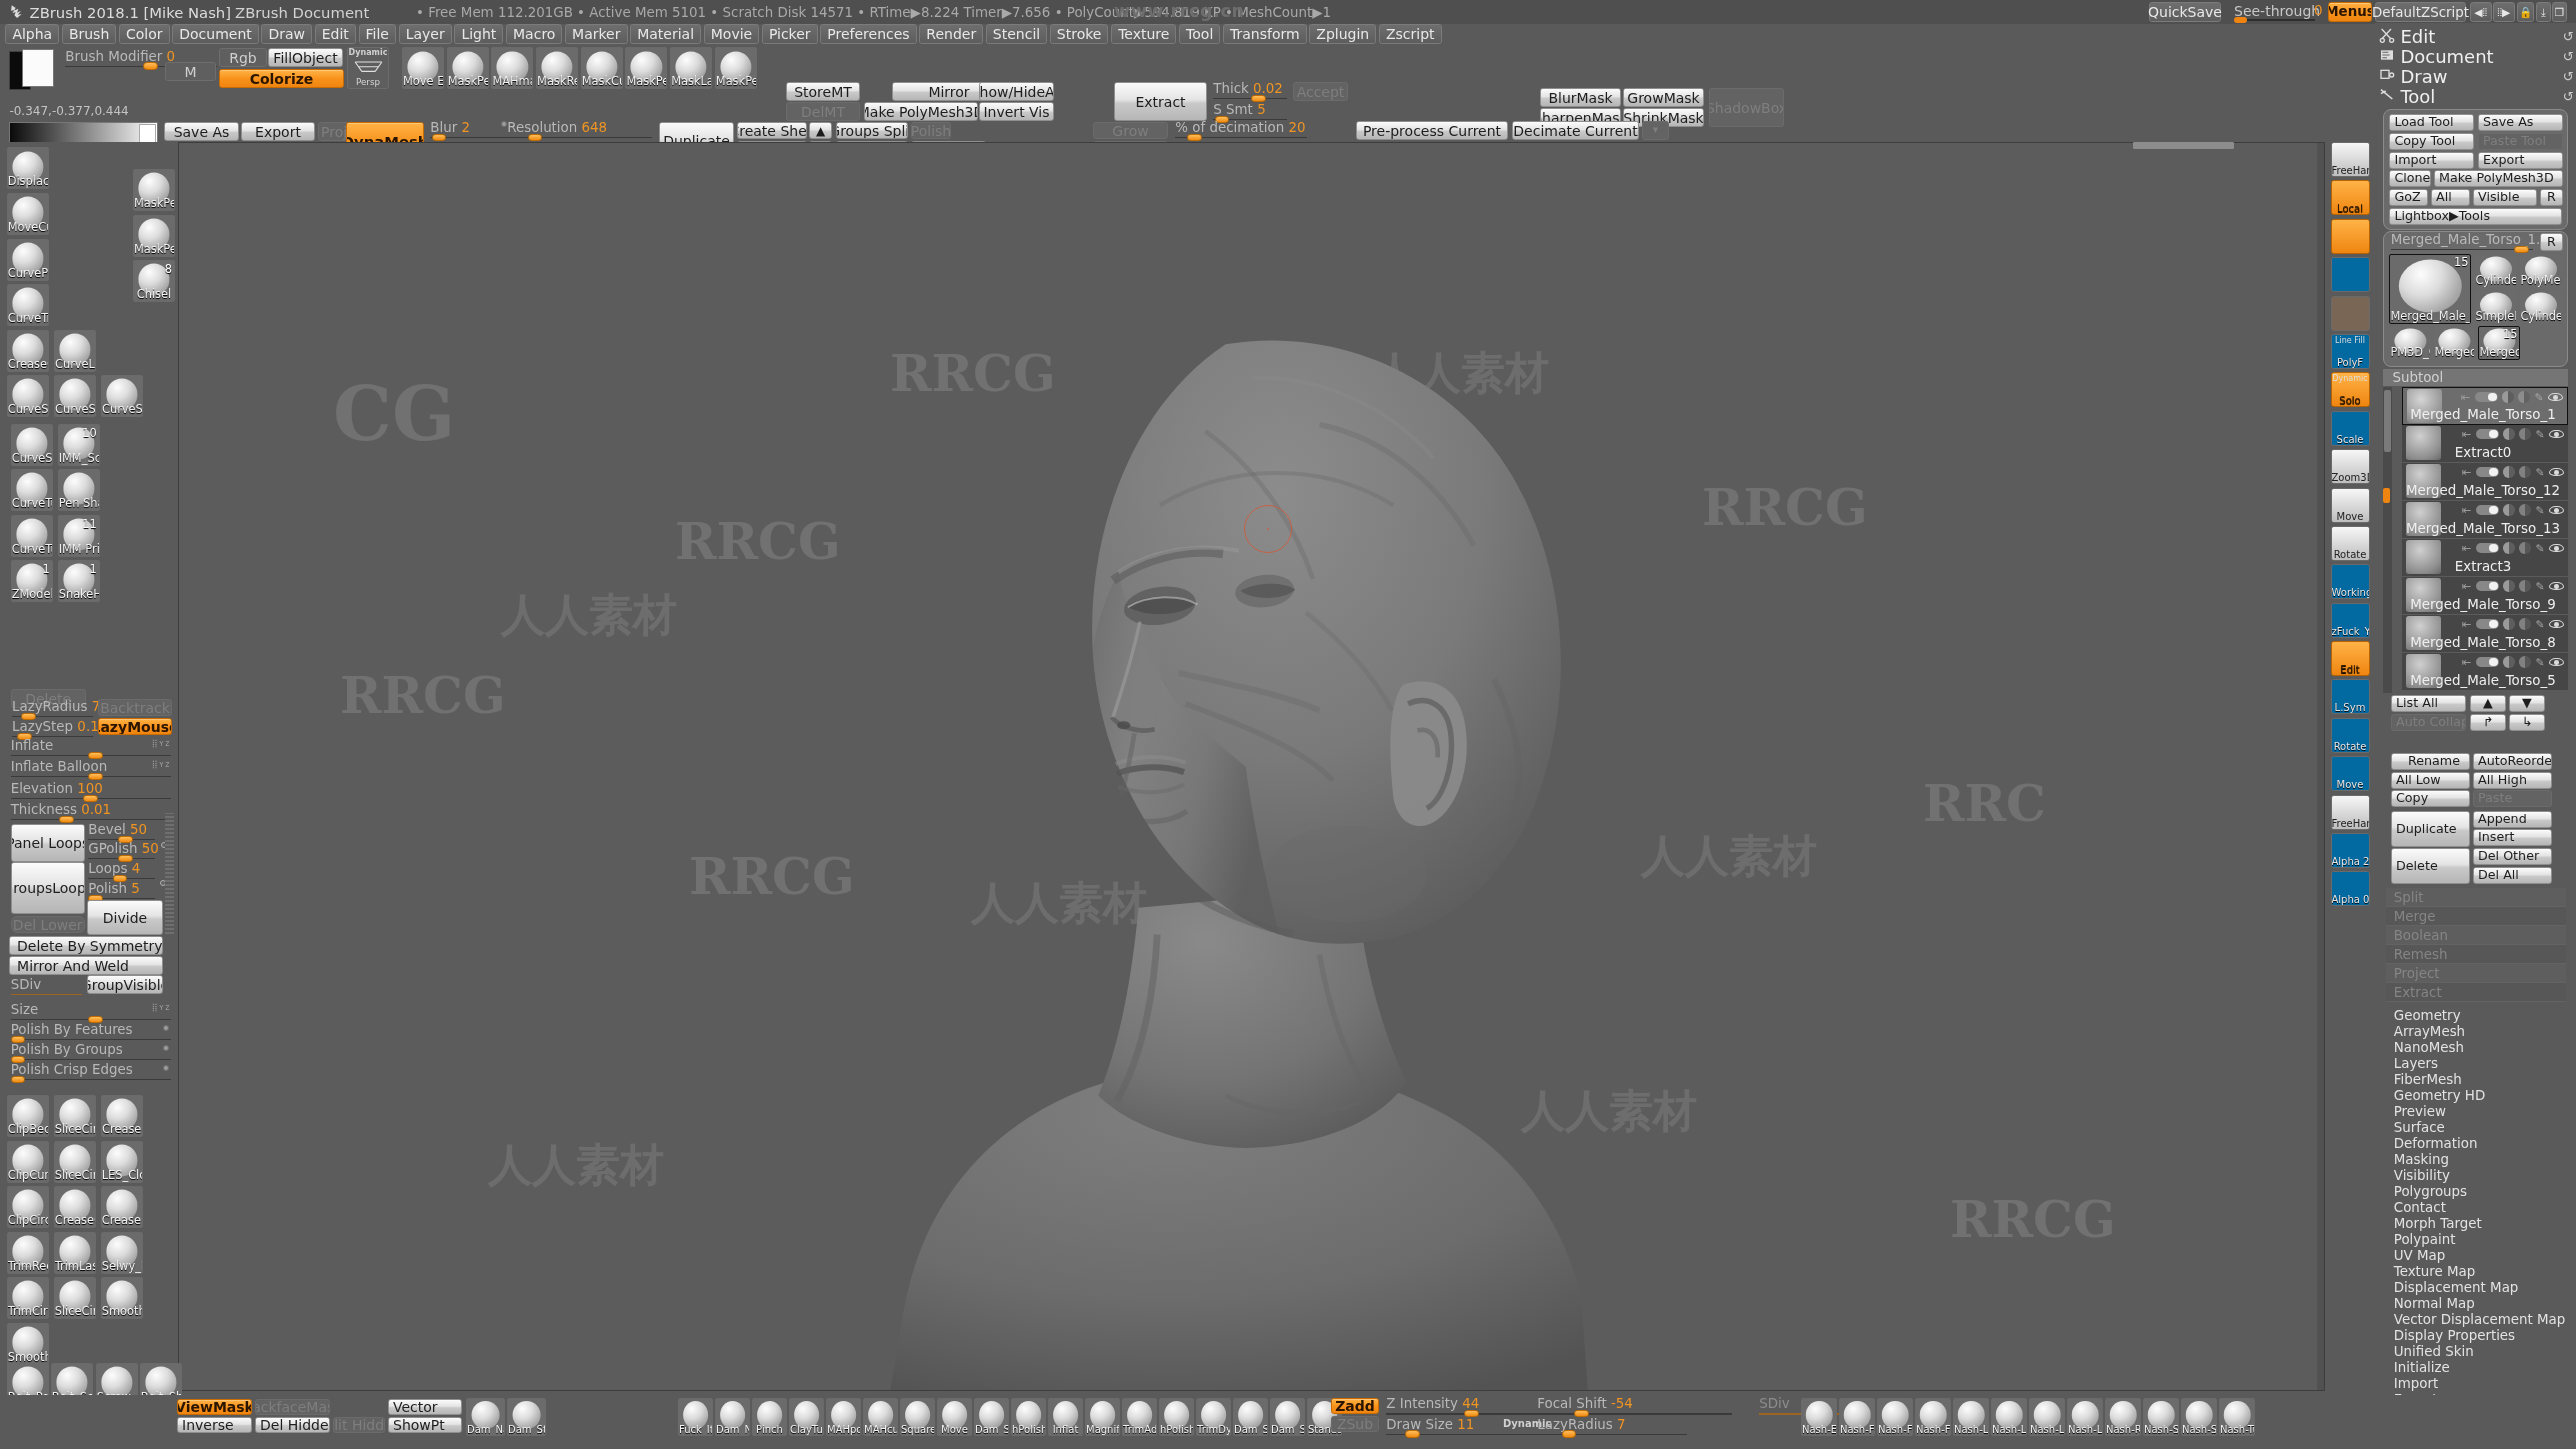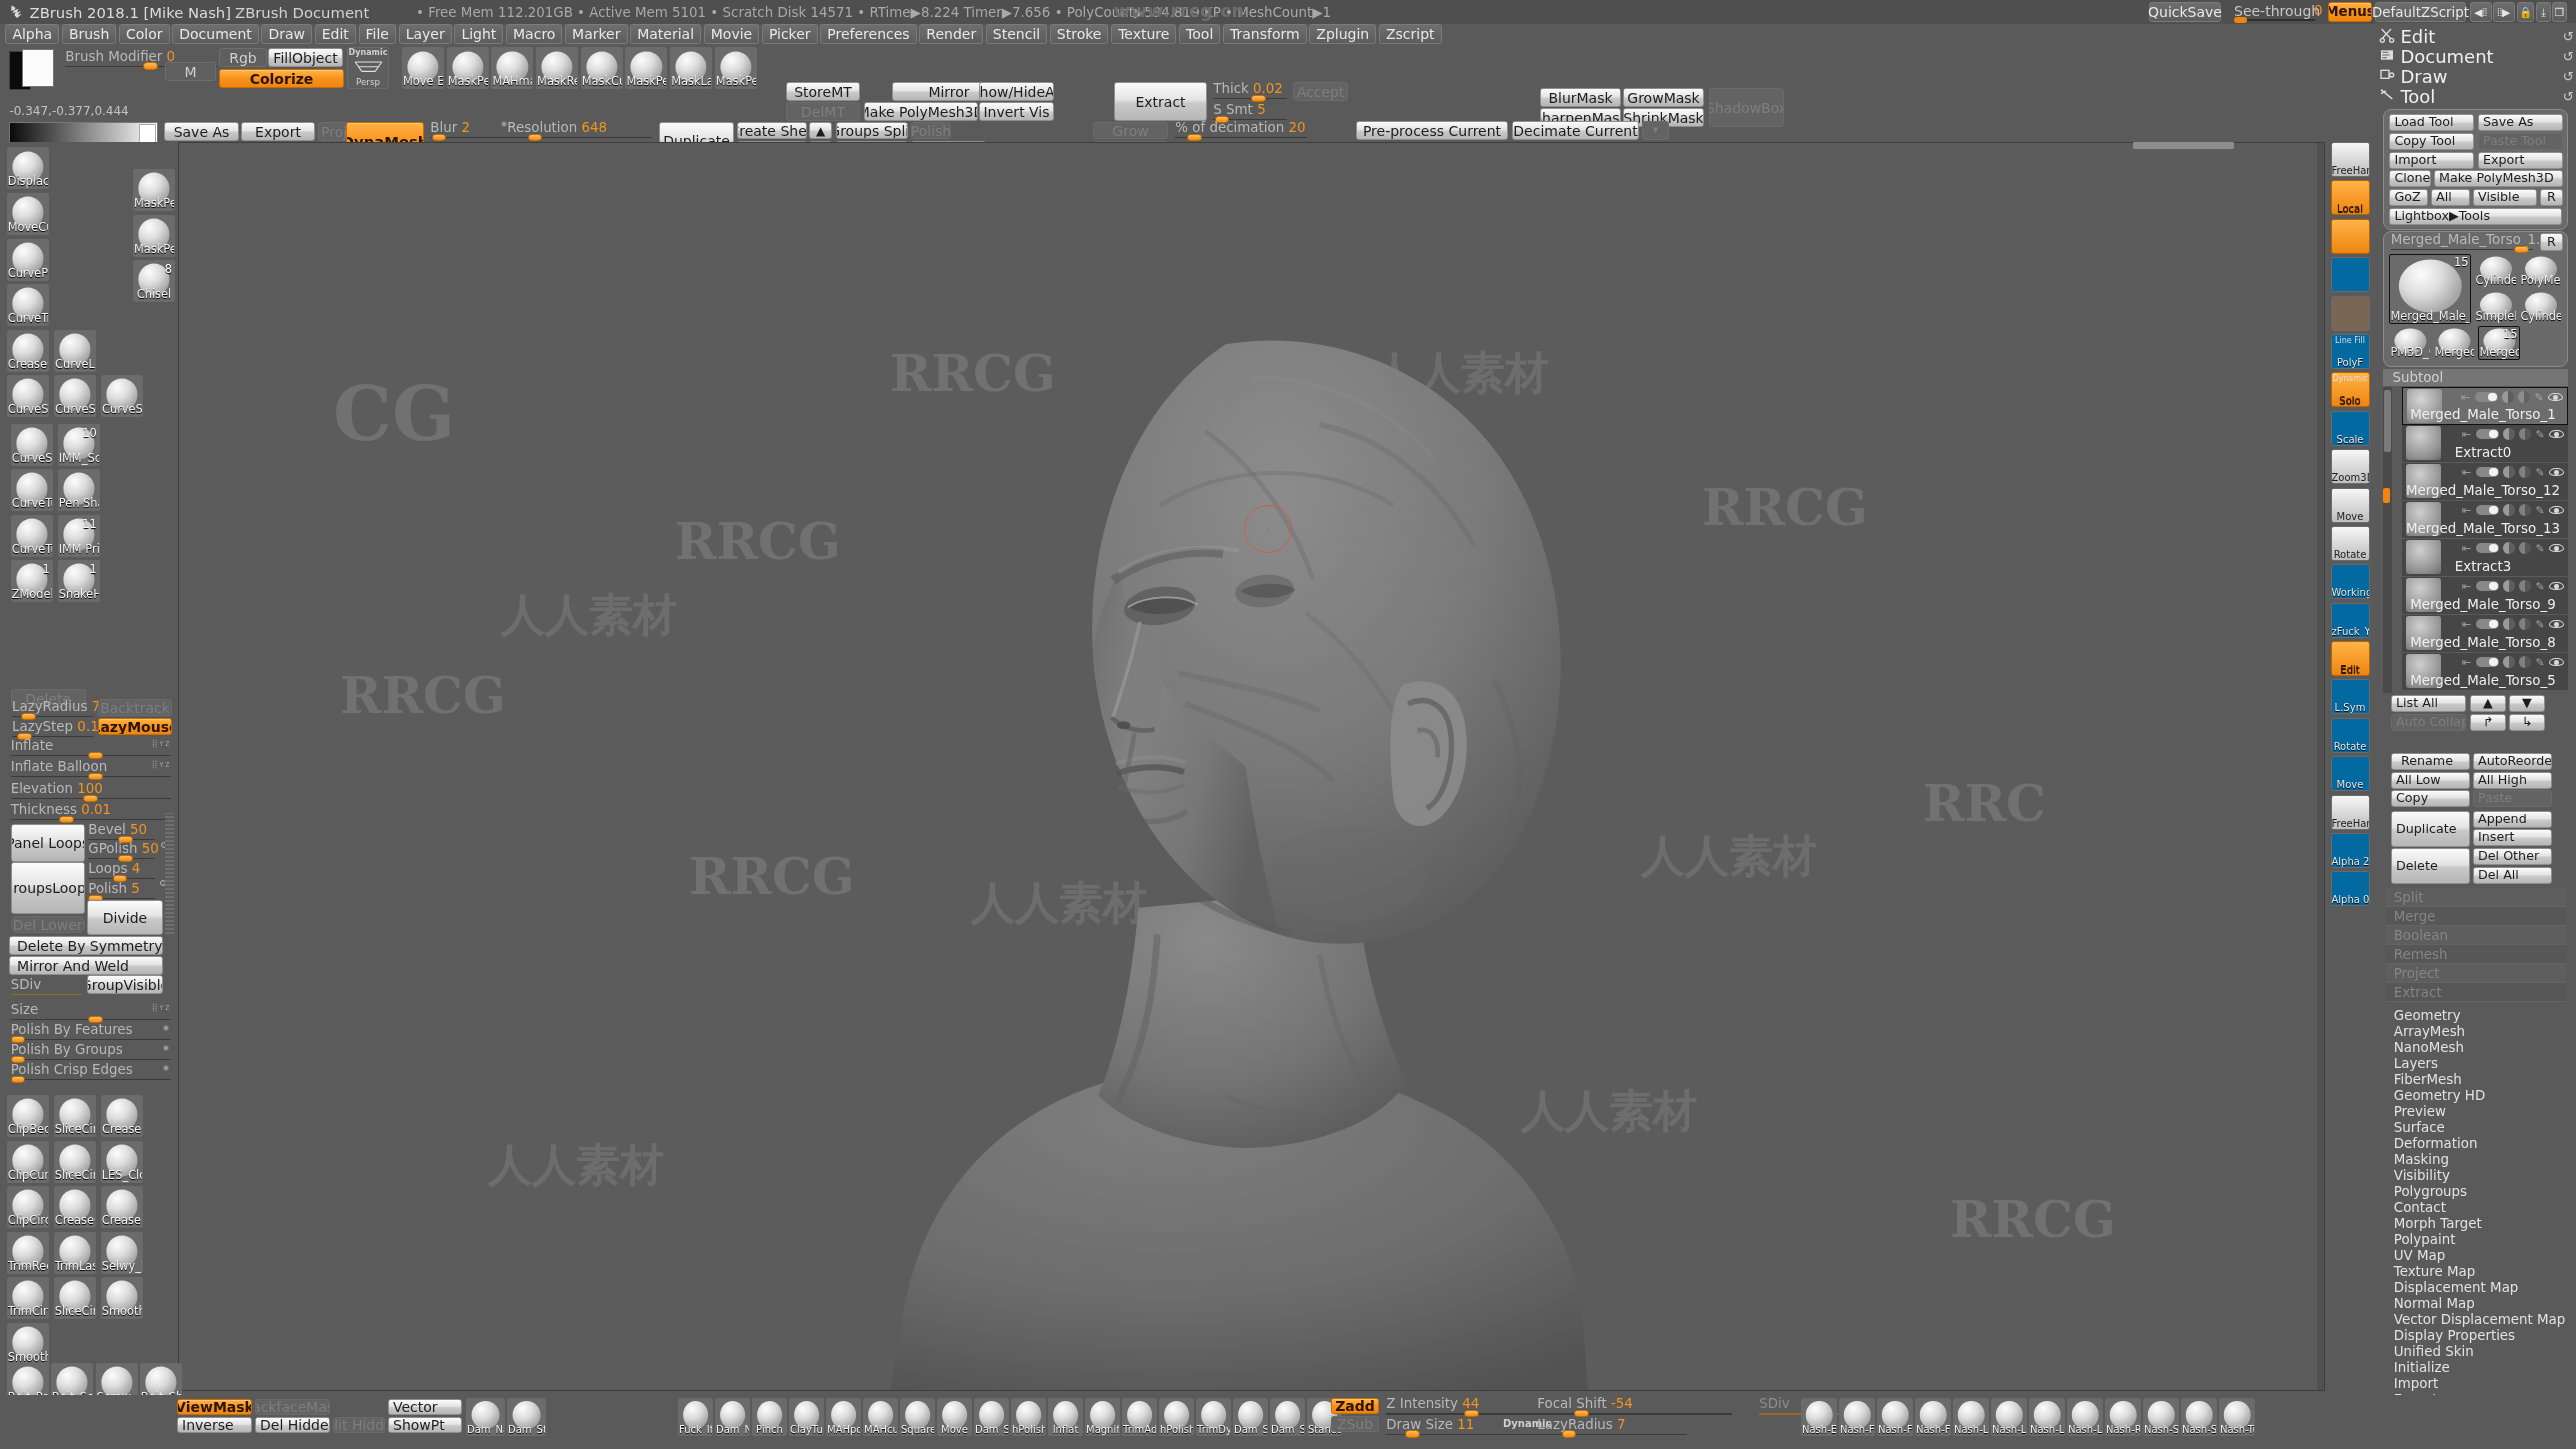--- a/index.html
+++ b/index.html
@@ -1032,21 +1032,21 @@
         </div>
       </div>
 
     <div class="btn sm" style="position:absolute;left:16px;top:672px;width:75px;height:17.4px;justify-content:flex-start;padding-left:4px;">List All</div>
     <div class="btn sm" style="position:absolute;left:95px;top:672px;width:36px;height:17.4px;">▲</div>
     <div class="btn sm" style="position:absolute;left:134px;top:672px;width:36px;height:17.4px;">▼</div>
     <div class="btn sm dis" style="position:absolute;left:16px;top:691px;width:75px;height:17.4px;justify-content:flex-start;padding-left:4px;">Auto Collapse</div>
     <div class="btn sm" style="position:absolute;left:95px;top:691px;width:36px;height:17.4px;">↱</div>
     <div class="btn sm" style="position:absolute;left:134px;top:691px;width:36px;height:17.4px;">↳</div>
 
-    <div class="btn sm" style="position:absolute;left:16px;top:730px;width:79px;height:17.4px;justify-content:flex-start;padding-left:9px;">Rename</div>
+    <div class="btn sm" style="position:absolute;left:16px;top:730px;width:79px;height:17.4px;justify-content:flex-start;padding-left:16px;">Rename</div>
     <div class="btn sm" style="position:absolute;left:98px;top:730px;width:79px;height:17.4px;justify-content:flex-start;padding-left:4px;">AutoReorder</div>
     <div class="btn sm" style="position:absolute;left:16px;top:749px;width:79px;height:17.4px;justify-content:flex-start;padding-left:4px;">All Low</div>
     <div class="btn sm" style="position:absolute;left:98px;top:749px;width:79px;height:17.4px;justify-content:flex-start;padding-left:4px;">All High</div>
     <div class="btn sm" style="position:absolute;left:16px;top:767px;width:79px;height:17.4px;justify-content:flex-start;padding-left:4px;">Copy</div>
     <div class="btn sm dis" style="position:absolute;left:98px;top:767px;width:79px;height:17.4px;justify-content:flex-start;padding-left:4px;">Paste</div>
     <div class="btn sm" style="position:absolute;left:16px;top:788px;width:79px;height:36px;justify-content:flex-start;padding-left:4px;">Duplicate</div>
     <div class="btn sm" style="position:absolute;left:98px;top:788px;width:79px;height:17.4px;justify-content:flex-start;padding-left:4px;">Append</div>
     <div class="btn sm" style="position:absolute;left:98px;top:806px;width:79px;height:17.4px;justify-content:flex-start;padding-left:4px;">Insert</div>
     <div class="btn sm" style="position:absolute;left:16px;top:825px;width:79px;height:36px;justify-content:flex-start;padding-left:4px;">Delete</div>
     <div class="btn sm" style="position:absolute;left:98px;top:825px;width:79px;height:17.4px;justify-content:flex-start;padding-left:4px;">Del Other</div>

